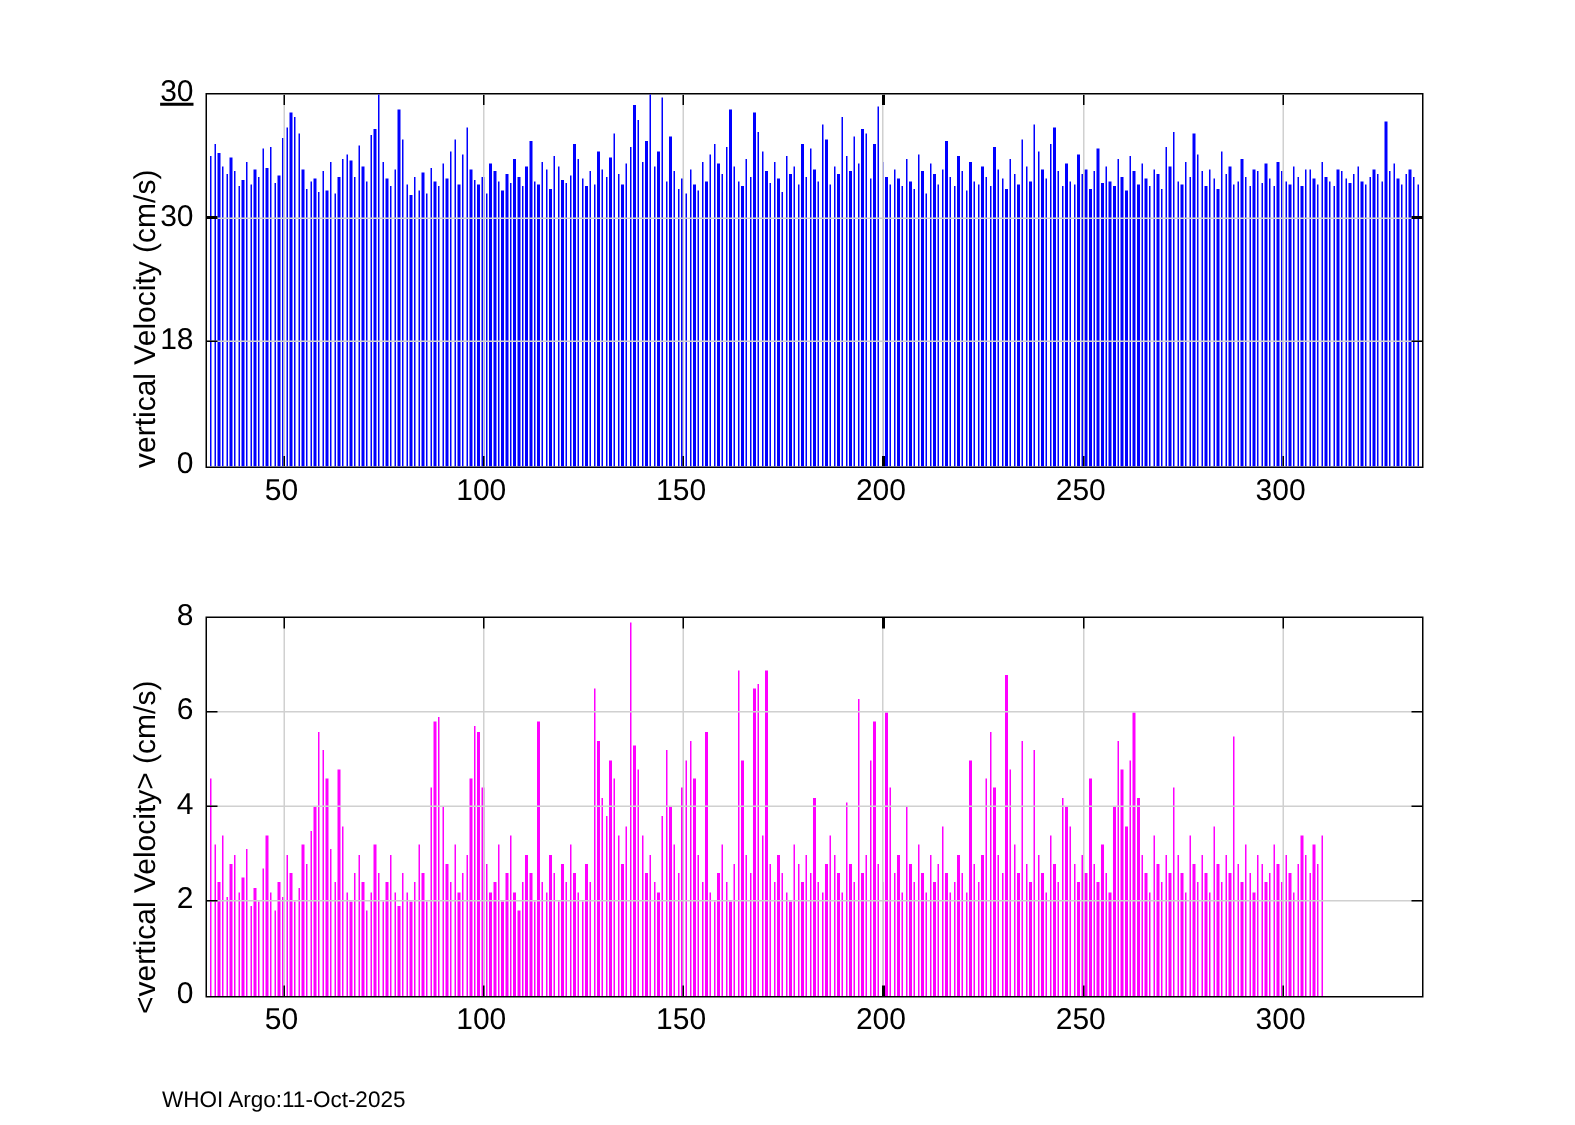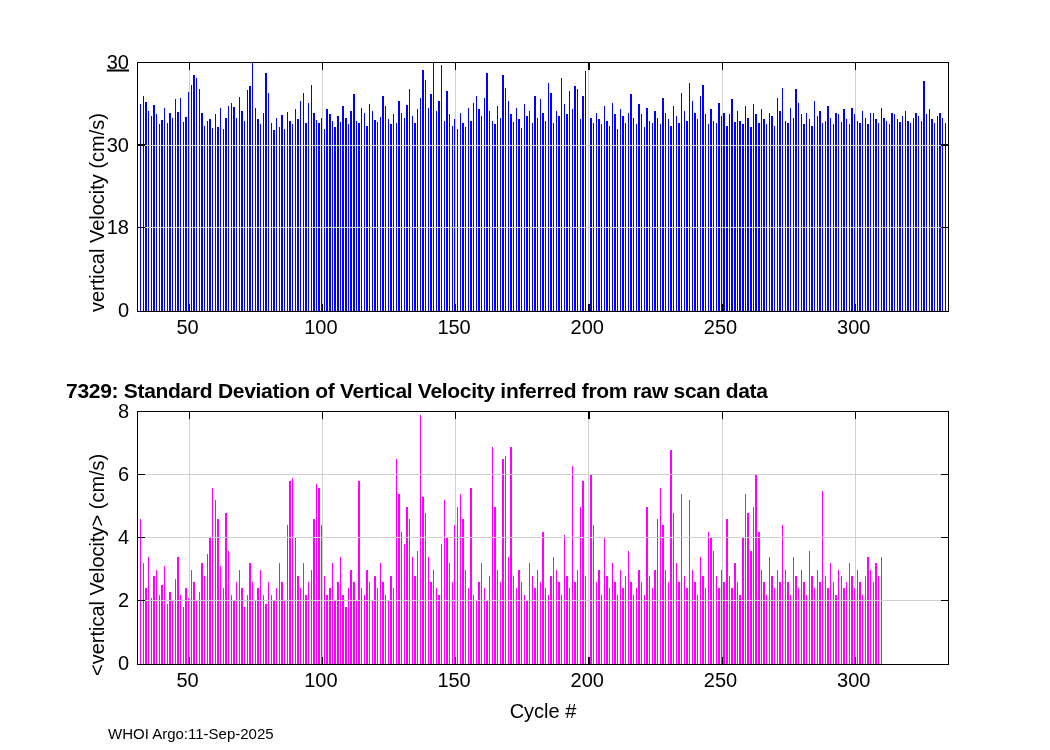--- a/index.html
+++ b/index.html
@@ -410,21 +410,20 @@
     </div>
   <div id="yticklabels-top">
       <div class="ylab" style="left:91px;width:38px;top:310.00px;">0</div>
       <div class="ylab" style="left:91px;width:38px;top:227.33px;">18</div>
       <div class="ylab" style="left:91px;width:38px;top:144.67px;">30</div>
       <div class="ylab" style="left:91px;width:38px;top:62.00px;text-decoration:underline;">30</div>
     </div>
 
   <div class="axis-title vert" id="ylabel-top">vertical Velocity (cm/s)</div>
 
-  <div class="chart-title" id="title-bottom">7329: Standard Deviation of Vertical Velocity inferred from raw scan data</div>
 
   <div class="panel" id="panel-bottom">
     <div class="plot-clip">
       <div class="bars" id="bars-bottom">
           <div class="bar magenta" style="left:1.97px;width:1.39px;height:144.90px;"></div>
           <div class="bar magenta" style="left:4.64px;width:1.39px;height:100.80px;"></div>
           <div class="bar magenta" style="left:7.30px;width:1.39px;height:75.60px;"></div>
           <div class="bar magenta" style="left:9.97px;width:1.39px;height:107.10px;"></div>
           <div class="bar magenta" style="left:12.63px;width:1.39px;height:66.15px;"></div>
           <div class="bar magenta" style="left:15.29px;width:1.39px;height:88.20px;"></div>
@@ -770,16 +769,15 @@
   <div id="yticklabels-bottom">
       <div class="ylab" style="left:91px;width:38px;top:663.00px;">0</div>
       <div class="ylab" style="left:91px;width:38px;top:600.00px;">2</div>
       <div class="ylab" style="left:91px;width:38px;top:537.00px;">4</div>
       <div class="ylab" style="left:91px;width:38px;top:474.00px;">6</div>
       <div class="ylab" style="left:91px;width:38px;top:411.00px;">8</div>
     </div>
 
   <div class="axis-title vert" id="ylabel-bottom">&lt;vertical Velocity&gt; (cm/s)</div>
 
-  <div class="axis-title" id="xlabel-bottom">Cycle #</div>
-
-  <div id="footer-note">WHOI Argo:11-Sep-2025</div>
+
+  <div id="footer-note">WHOI Argo:11-Oct-2025</div>
 </div>
 
 </body></html>

